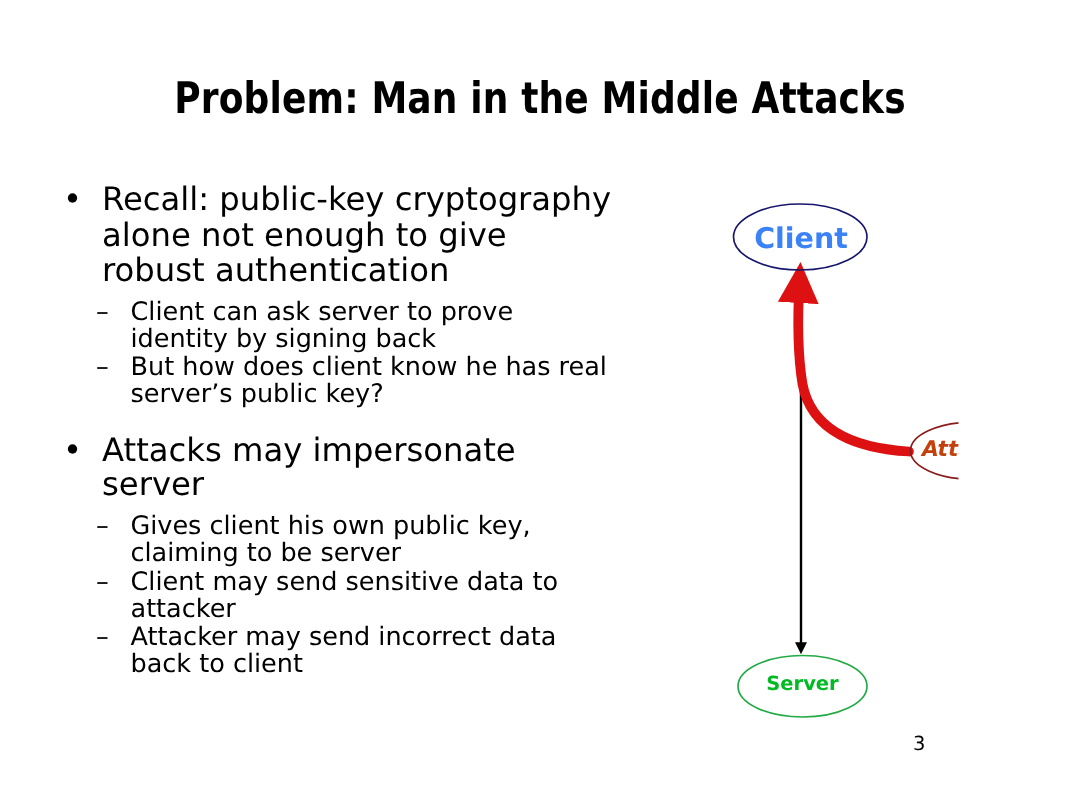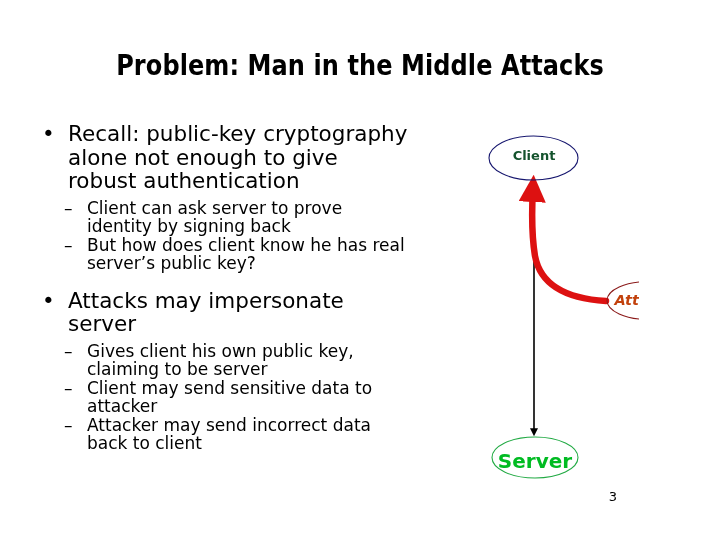--- a/index.html
+++ b/index.html
@@ -91,29 +91,29 @@
   }
   .node-label {
     position: absolute;
     text-align: center;
     font-weight: bold;
     font-family: "DejaVu Sans", "Liberation Sans", sans-serif;
     white-space: nowrap;
   }
   #client-label {
     left: 489px; top: 148px; width: 90px;
-    font-size: 13px; color: #14532d;
+    font-size: 19px; color: #3b82f6;
   }
   #attacker-label {
     left: 606px; top: 292px; width: 86px;
     font-size: 14.5px; color: #c2410c; font-style: italic;
   }
   #server-label {
     left: 491px; top: 449px; width: 88px;
-    font-size: 20px; color: #00BB22;
+    font-size: 13px; color: #00BB22;
   }
 
   
   #page-number {
     position: absolute;
     right: 22px;
     bottom: 36px;
     font-size: 13px;
     color: #000000;
     font-family: "DejaVu Sans", "Liberation Sans", sans-serif;

